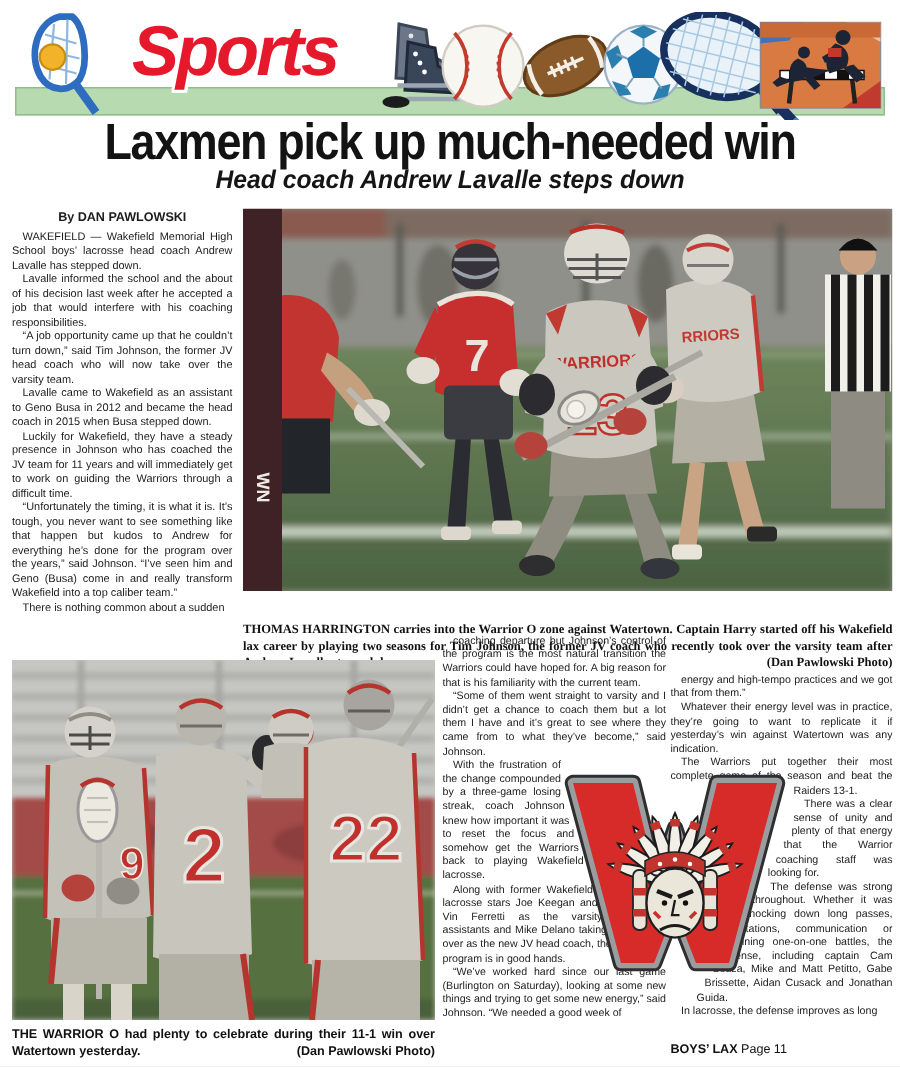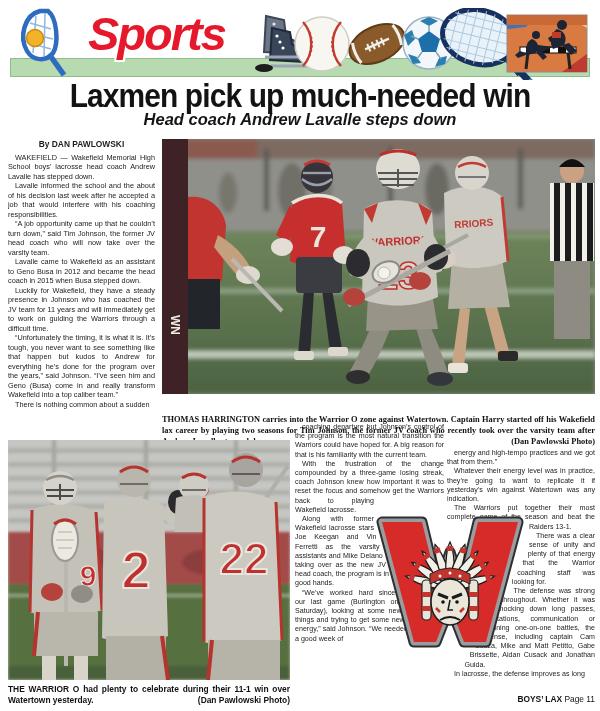--- a/index.html
+++ b/index.html
@@ -35,21 +35,21 @@
   figure{margin:0;padding:0;}
   .photo1{position:absolute;left:162px;top:139px;width:433px;height:255px;overflow:hidden;}
   .photo2{position:absolute;left:8px;top:440px;width:282px;height:240px;overflow:hidden;}
   .cap{position:absolute;font-weight:bold;font-size:8.4px;line-height:11px;text-align:justify;color:#111;}
   .cap1{left:162px;top:414px;width:433px;font-family:Liberation Serif, serif;}
   .cap2{left:8px;top:684px;width:282px;}
   .credit{float:right;font-weight:bold;}
   
   .wlogo{position:absolute;left:376px;top:514px;width:148px;height:136px;z-index:4;}
   
-  .jump{position:absolute;left:447px;top:694px;width:148px;text-align:right;font-size:8.4px;color:#111;}
+  .jump{position:absolute;left:447px;top:694px;width:148px;text-align:left;font-size:8.4px;color:#111;}
   .jump b{font-weight:bold;}
   svg text{font-family:"Liberation Sans",sans-serif;}
 </style>
 </head>
 <body>
 
 <div class="page">
 
   <header class="masthead">
     <div class="greenbar"></div>
@@ -386,20 +386,21 @@
   </figure>
 
   <div class="cap cap2">
     <span>THE WARRIOR O had plenty to celebrate during their 11-1 win over Watertown yesterday.</span>
     <span class="credit">(Dan Pawlowski Photo)</span>
   </div>
 
   <div class="col col2">
     <div class="cutR"></div>
     <p>coaching departure but Johnson’s control of the program is the most natural transition the Warriors could have hoped for. A big reason for that is his familiarity with the current team.</p>
+    <p>“Some of them went straight to varsity and I didn’t get a chance to coach them but a lot them I have and it’s great to see where they came from to what they’ve become,” said Johnson.</p>
     <p>With the frustration of the change compounded by a three-game losing streak, coach Johnson knew how important it was to reset the focus and somehow get the Warriors back to playing Wakefield lacrosse.</p>
     <p>Along with former Wakefield lacrosse stars Joe Keegan and Vin Ferretti as the varsity assistants and Mike Delano taking over as the new JV head coach, the program is in good hands.</p>
     <p>“We’ve worked hard since our last game (Burlington on Saturday), looking at some new things and trying to get some new energy,” said Johnson. “We needed a good week of</p>
   </div>
 
   <div class="col col3">
     <div class="cutL"></div>
     <p>energy and high-tempo practices and we got that from them.”</p>
     <p>Whatever their energy level was in practice, they’re going to want to replicate it if yesterday’s win against Watertown was any indication.</p>
     <p>The Warriors put together their most complete game of the season and beat the Raiders 13-1.</p>

